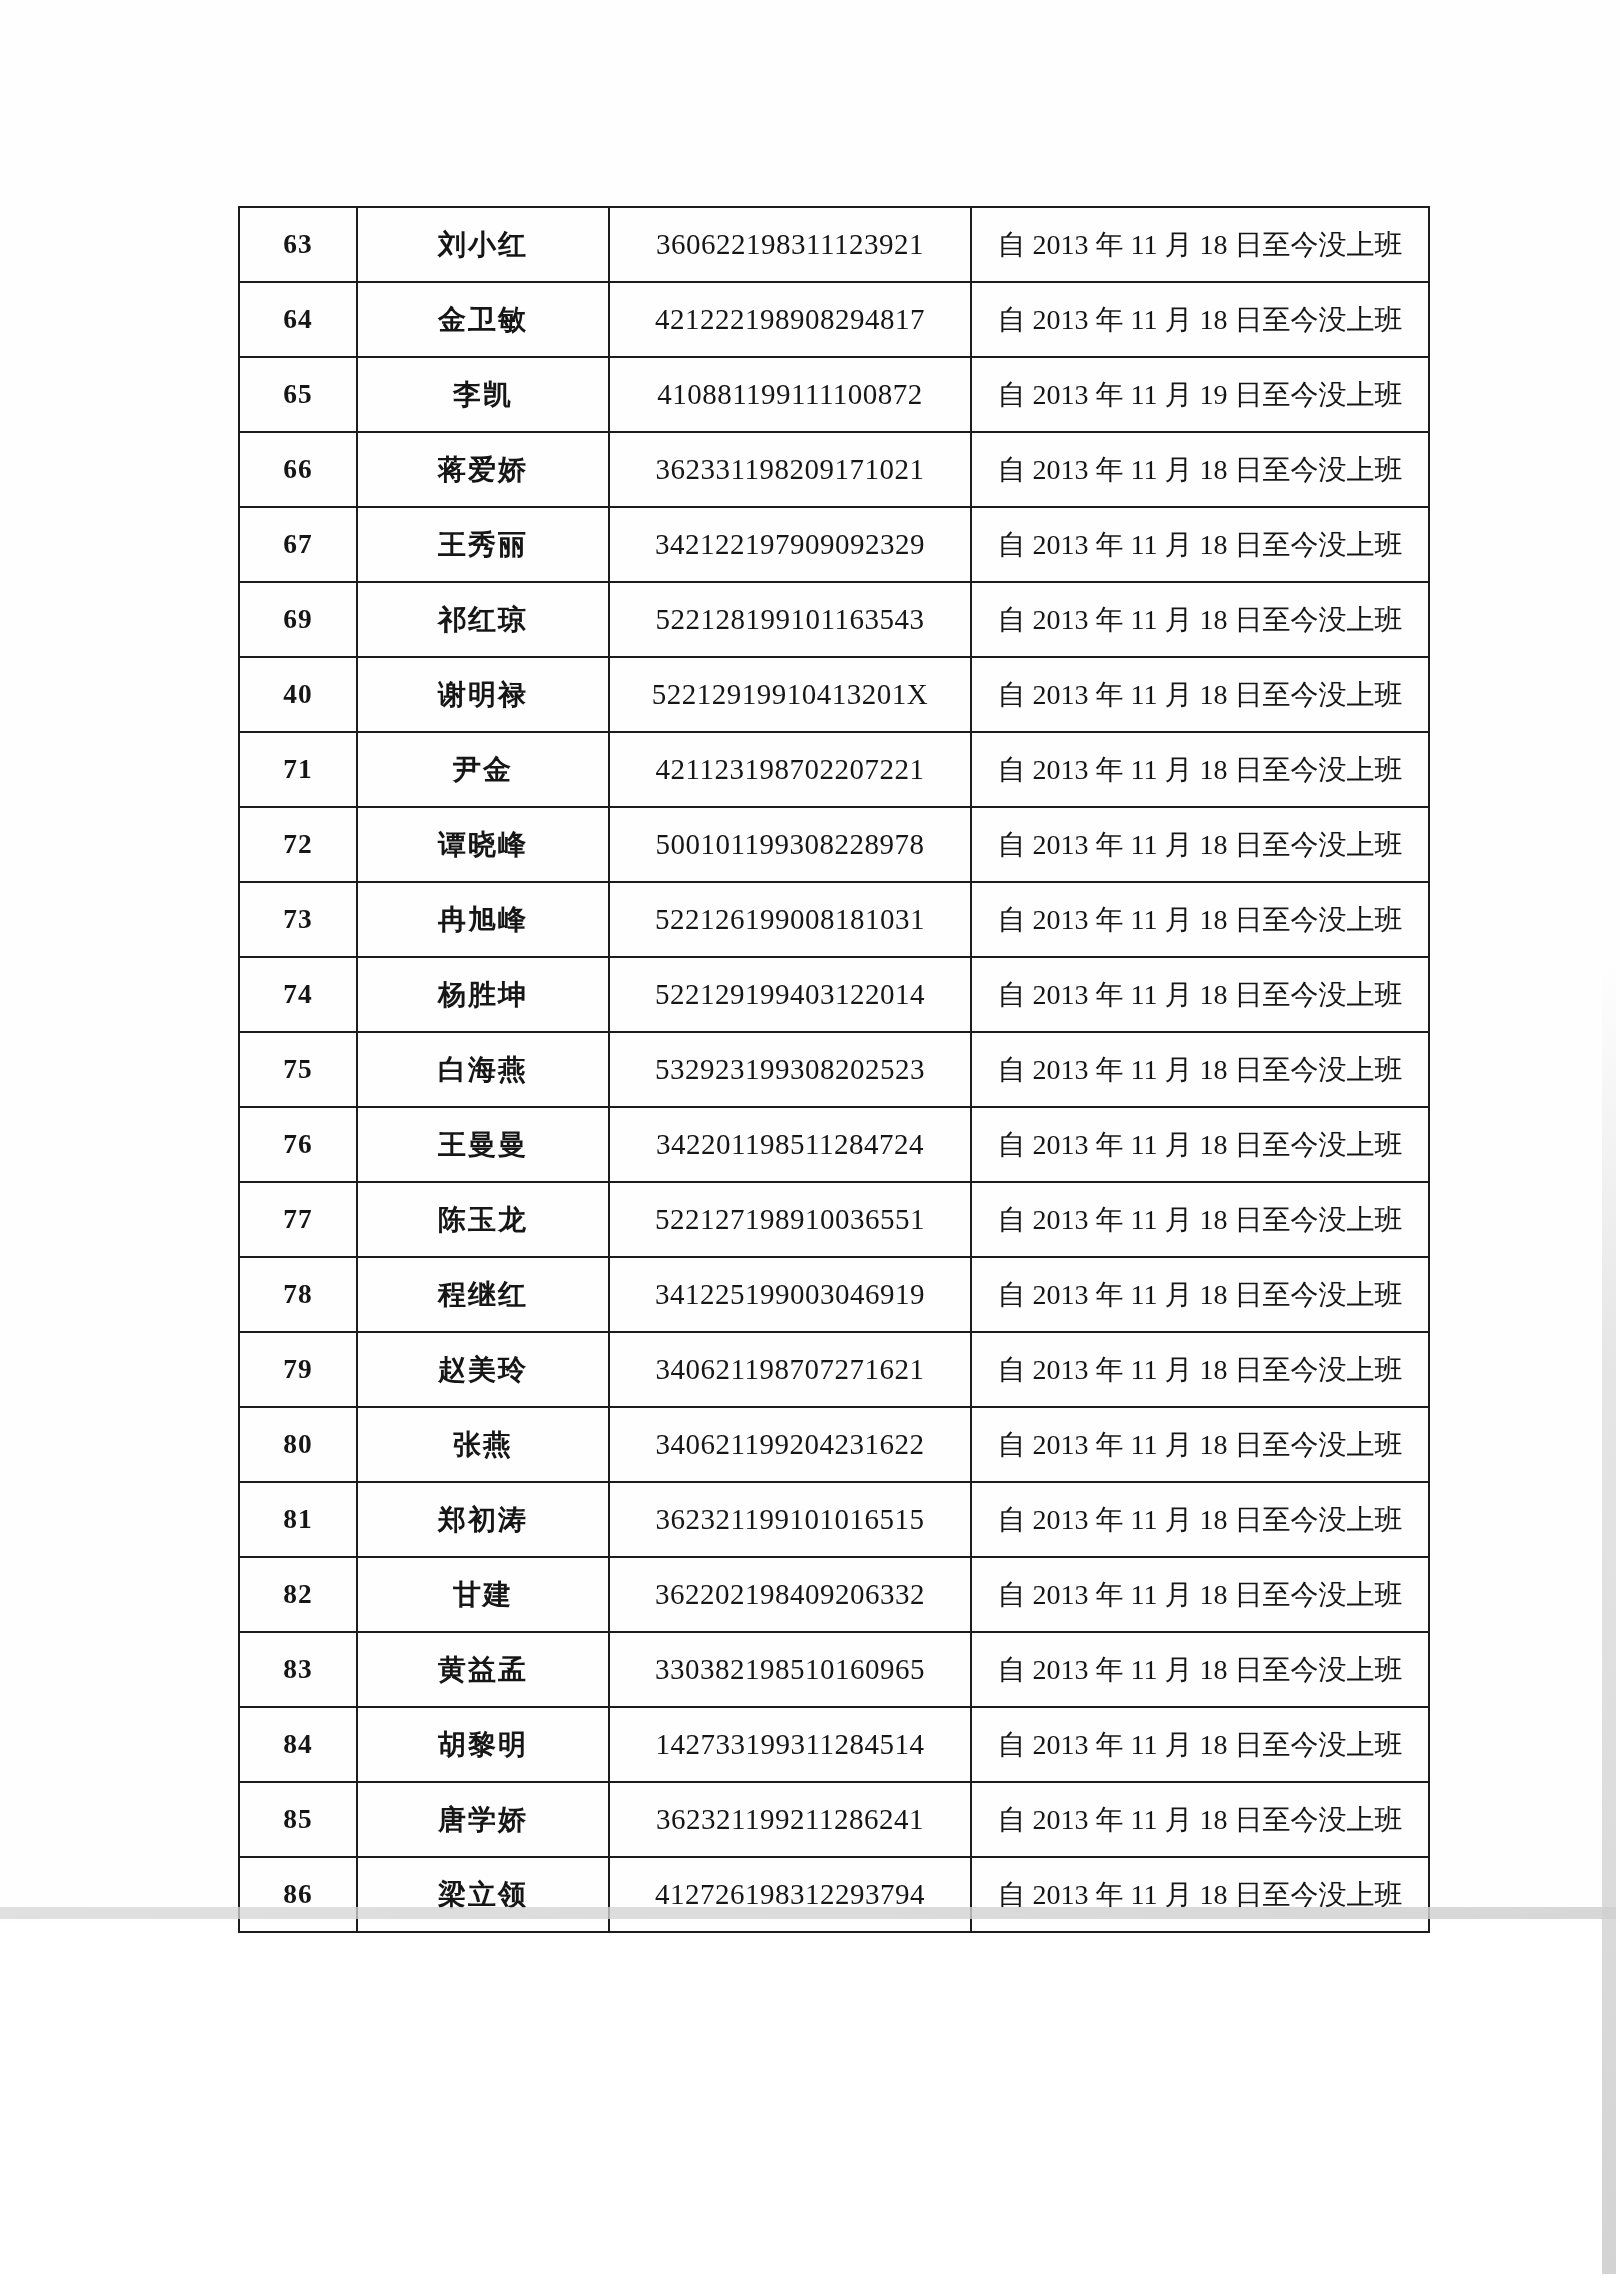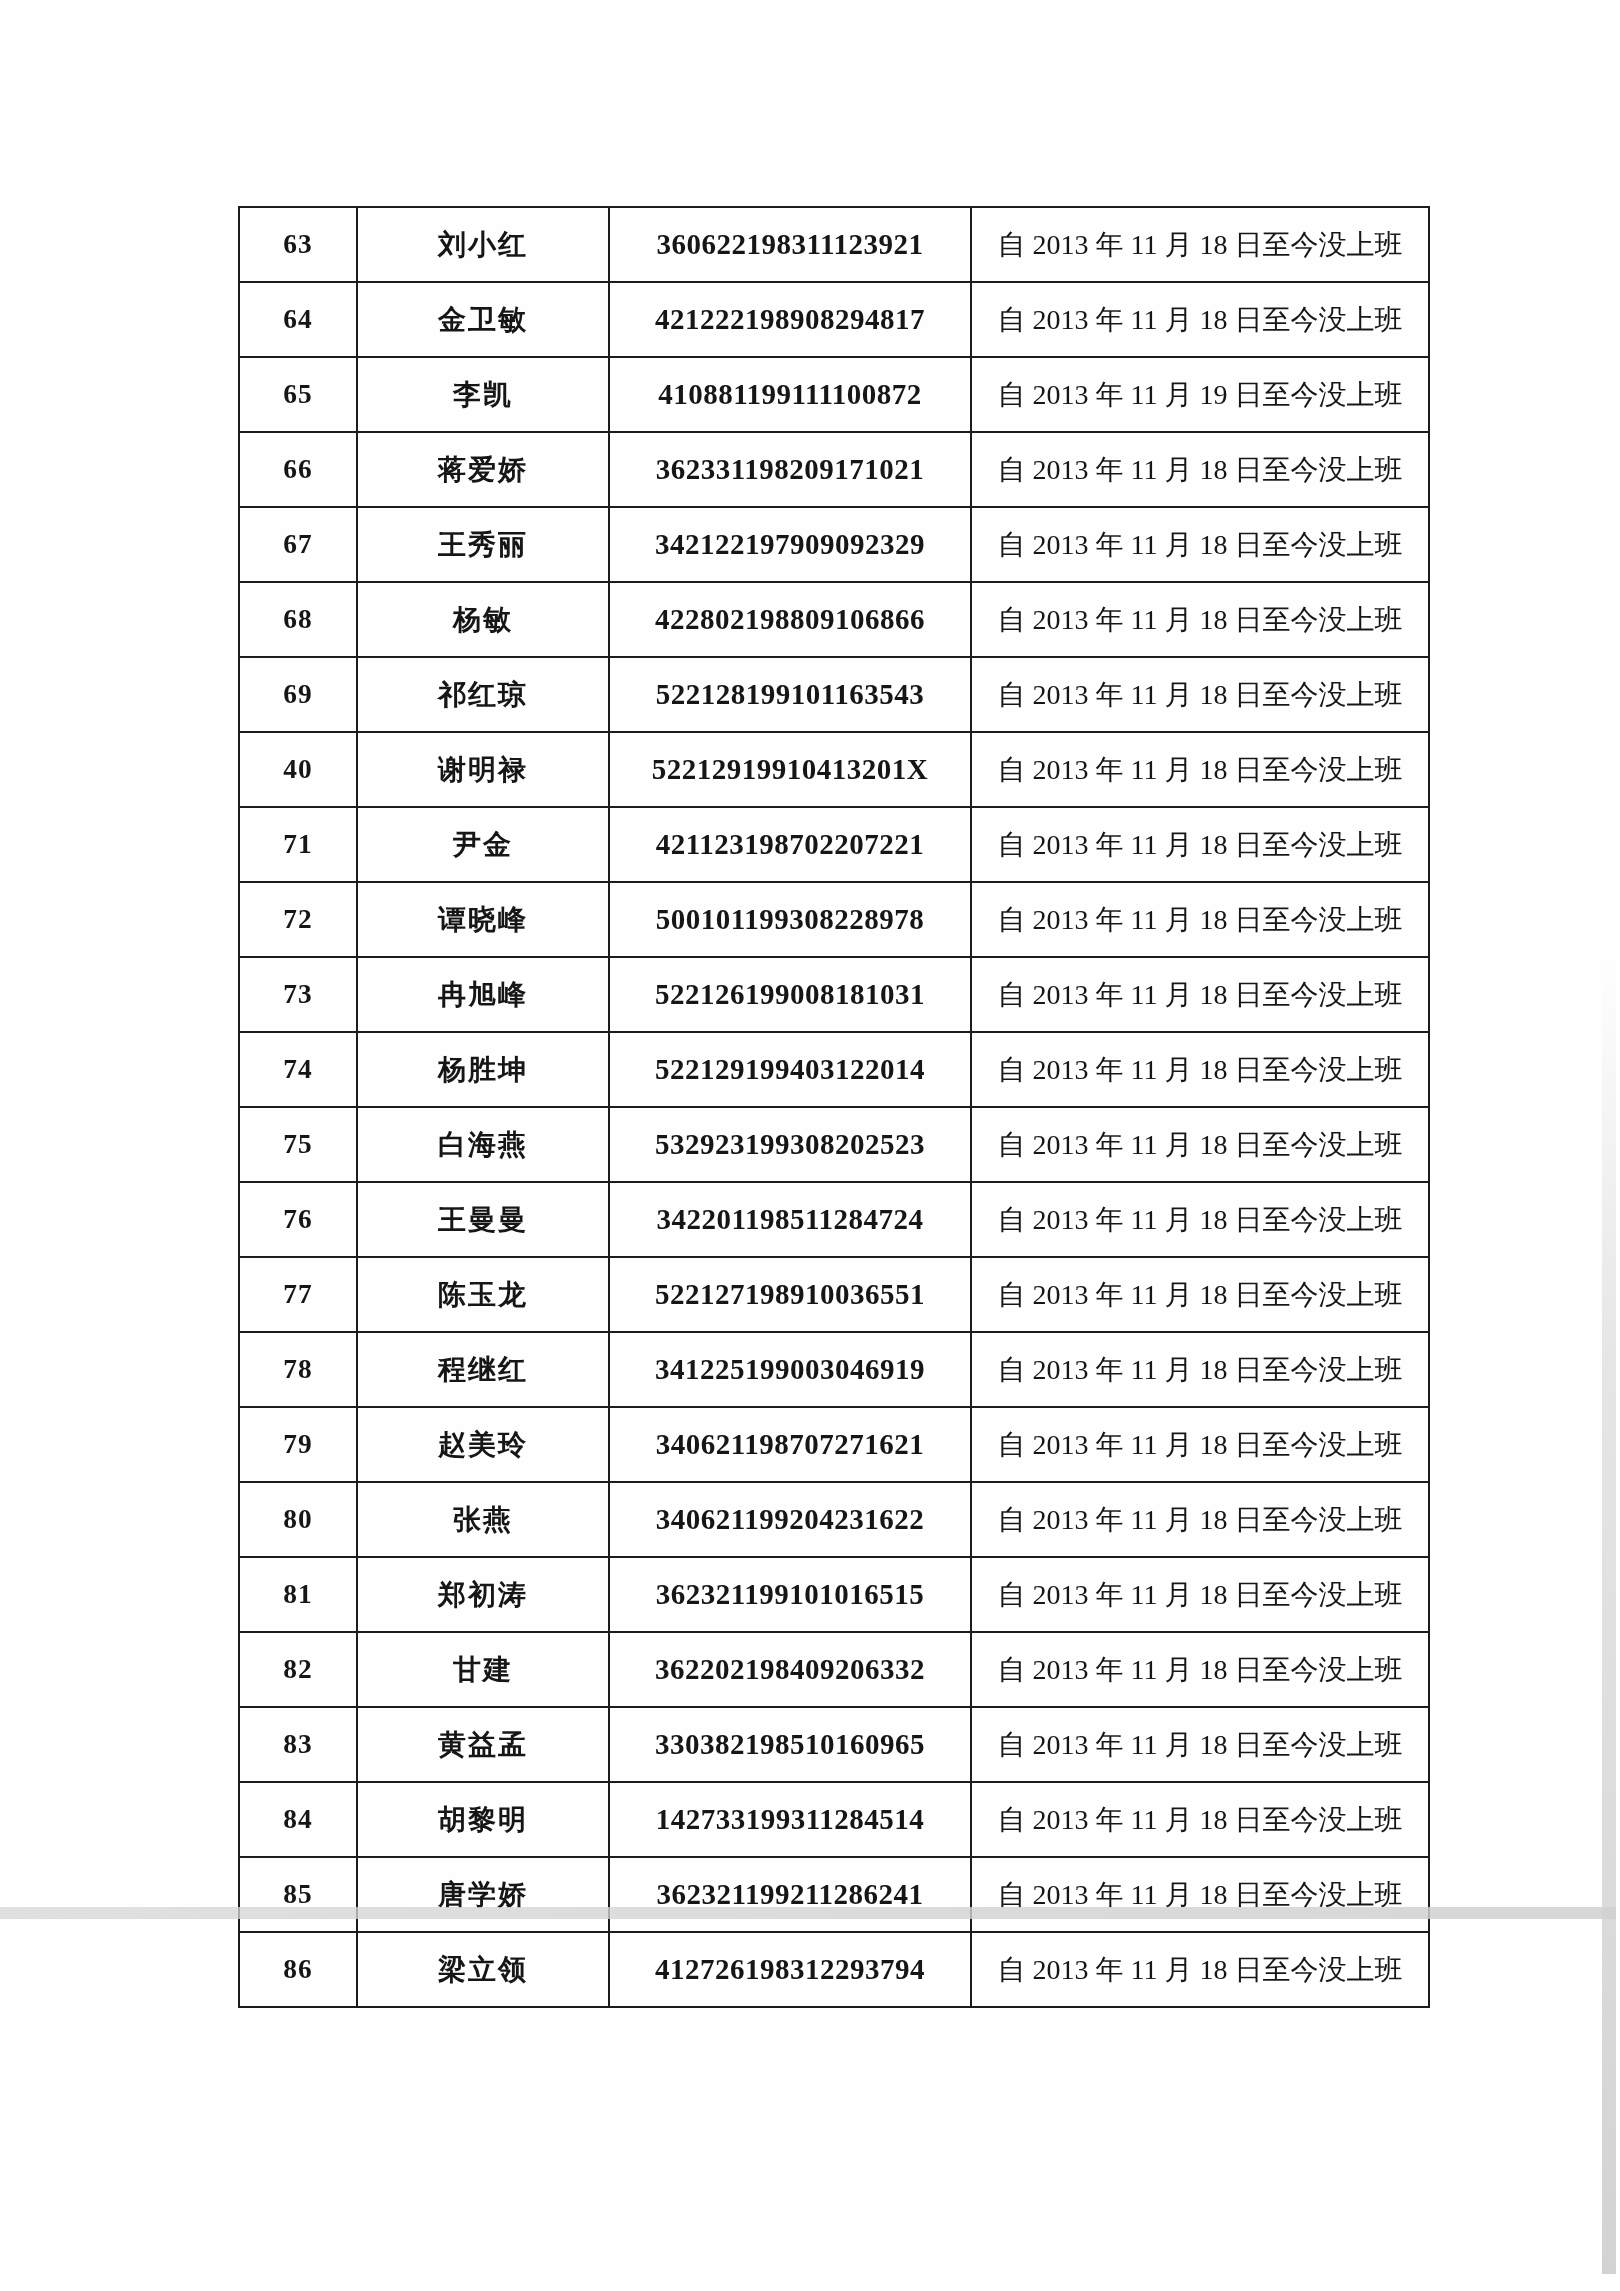--- a/index.html
+++ b/index.html
@@ -60,21 +60,21 @@
     font-weight: 700;
     letter-spacing: 1px;
   }
   td.cell-name {
     font-size: 28px;
     font-weight: 600;
     letter-spacing: 2px;
   }
   td.cell-id {
     font-size: 29px;
-    font-weight: 700;
+    font-weight: 400;
     letter-spacing: 0.5px;
   }
   td.cell-status {
     font-size: 28px;
     font-weight: 500;
     font-family: Liberation Serif, serif;
   }
 </style>
 </head>
 <body>
@@ -113,26 +113,20 @@
           <td class="cell-id">362331198209171021</td>
           <td class="cell-status">自 2013 年 11 月 18 日至今没上班</td>
         </tr>
         <tr>
           <td class="cell-no">67</td>
           <td class="cell-name">王秀丽</td>
           <td class="cell-id">342122197909092329</td>
           <td class="cell-status">自 2013 年 11 月 18 日至今没上班</td>
         </tr>
         <tr>
-          <td class="cell-no">68</td>
-          <td class="cell-name">杨敏</td>
-          <td class="cell-id">422802198809106866</td>
-          <td class="cell-status">自 2013 年 11 月 18 日至今没上班</td>
-        </tr>
-        <tr>
           <td class="cell-no">69</td>
           <td class="cell-name">祁红琼</td>
           <td class="cell-id">522128199101163543</td>
           <td class="cell-status">自 2013 年 11 月 18 日至今没上班</td>
         </tr>
         <tr>
           <td class="cell-no">40</td>
           <td class="cell-name">谢明禄</td>
           <td class="cell-id">52212919910413201X</td>
           <td class="cell-status">自 2013 年 11 月 18 日至今没上班</td>

